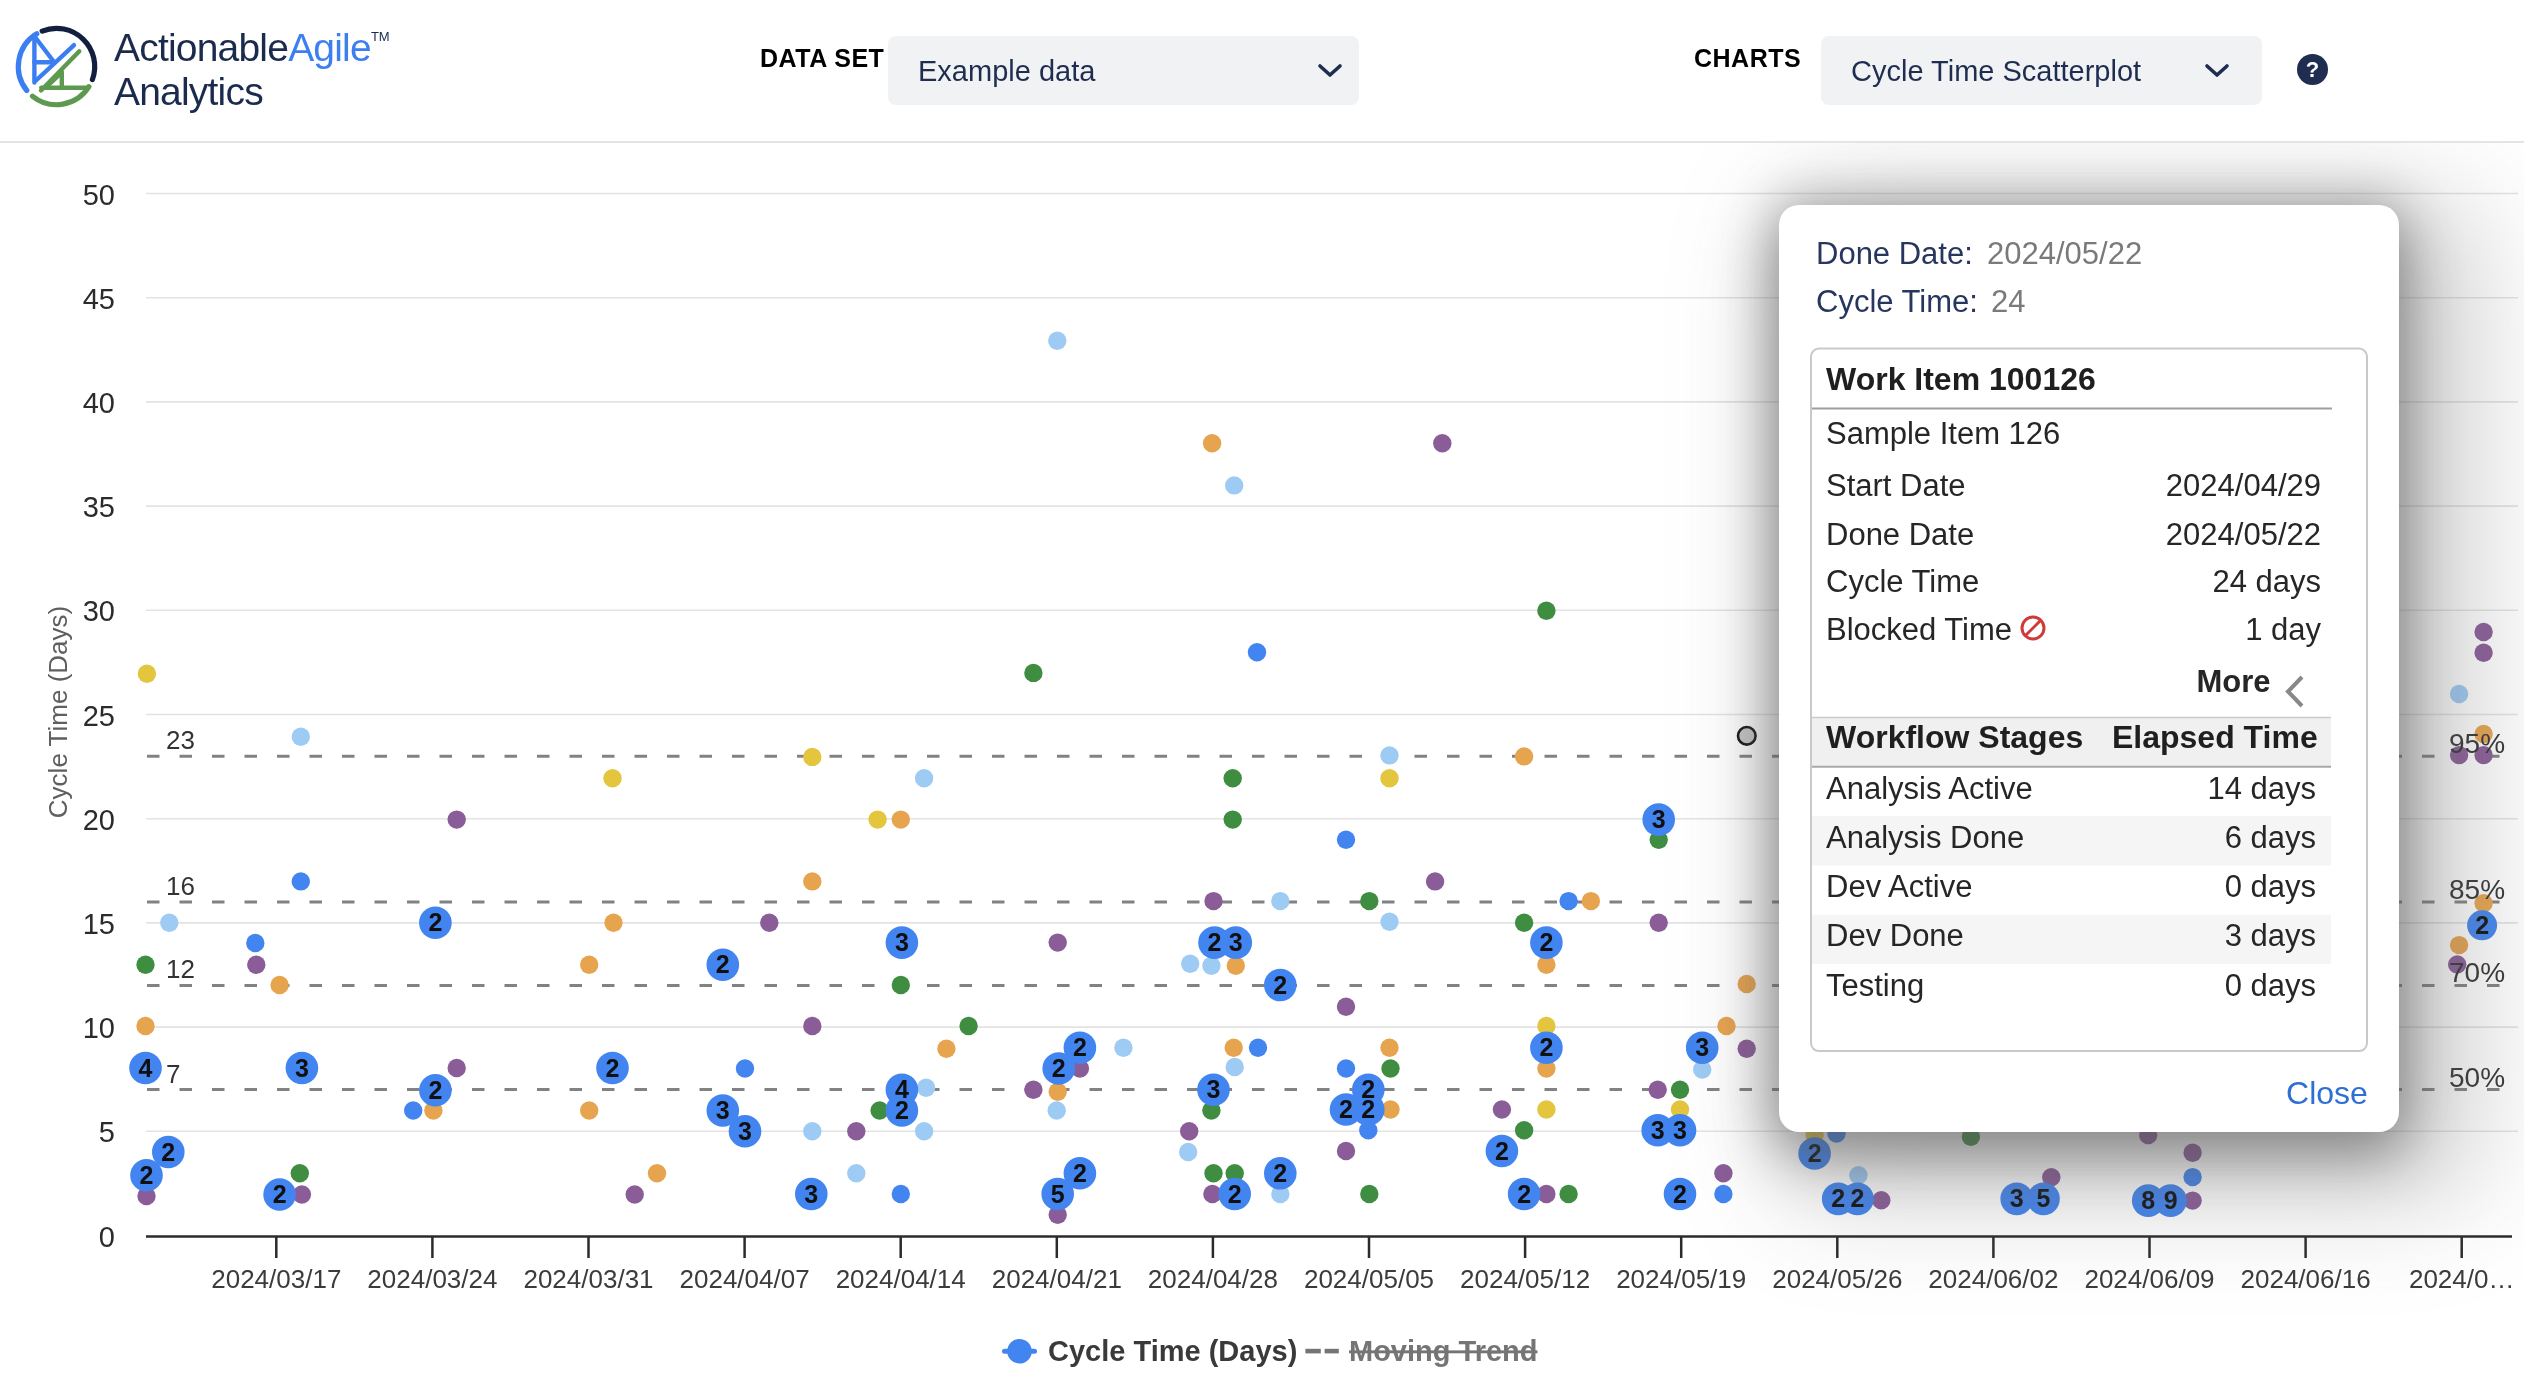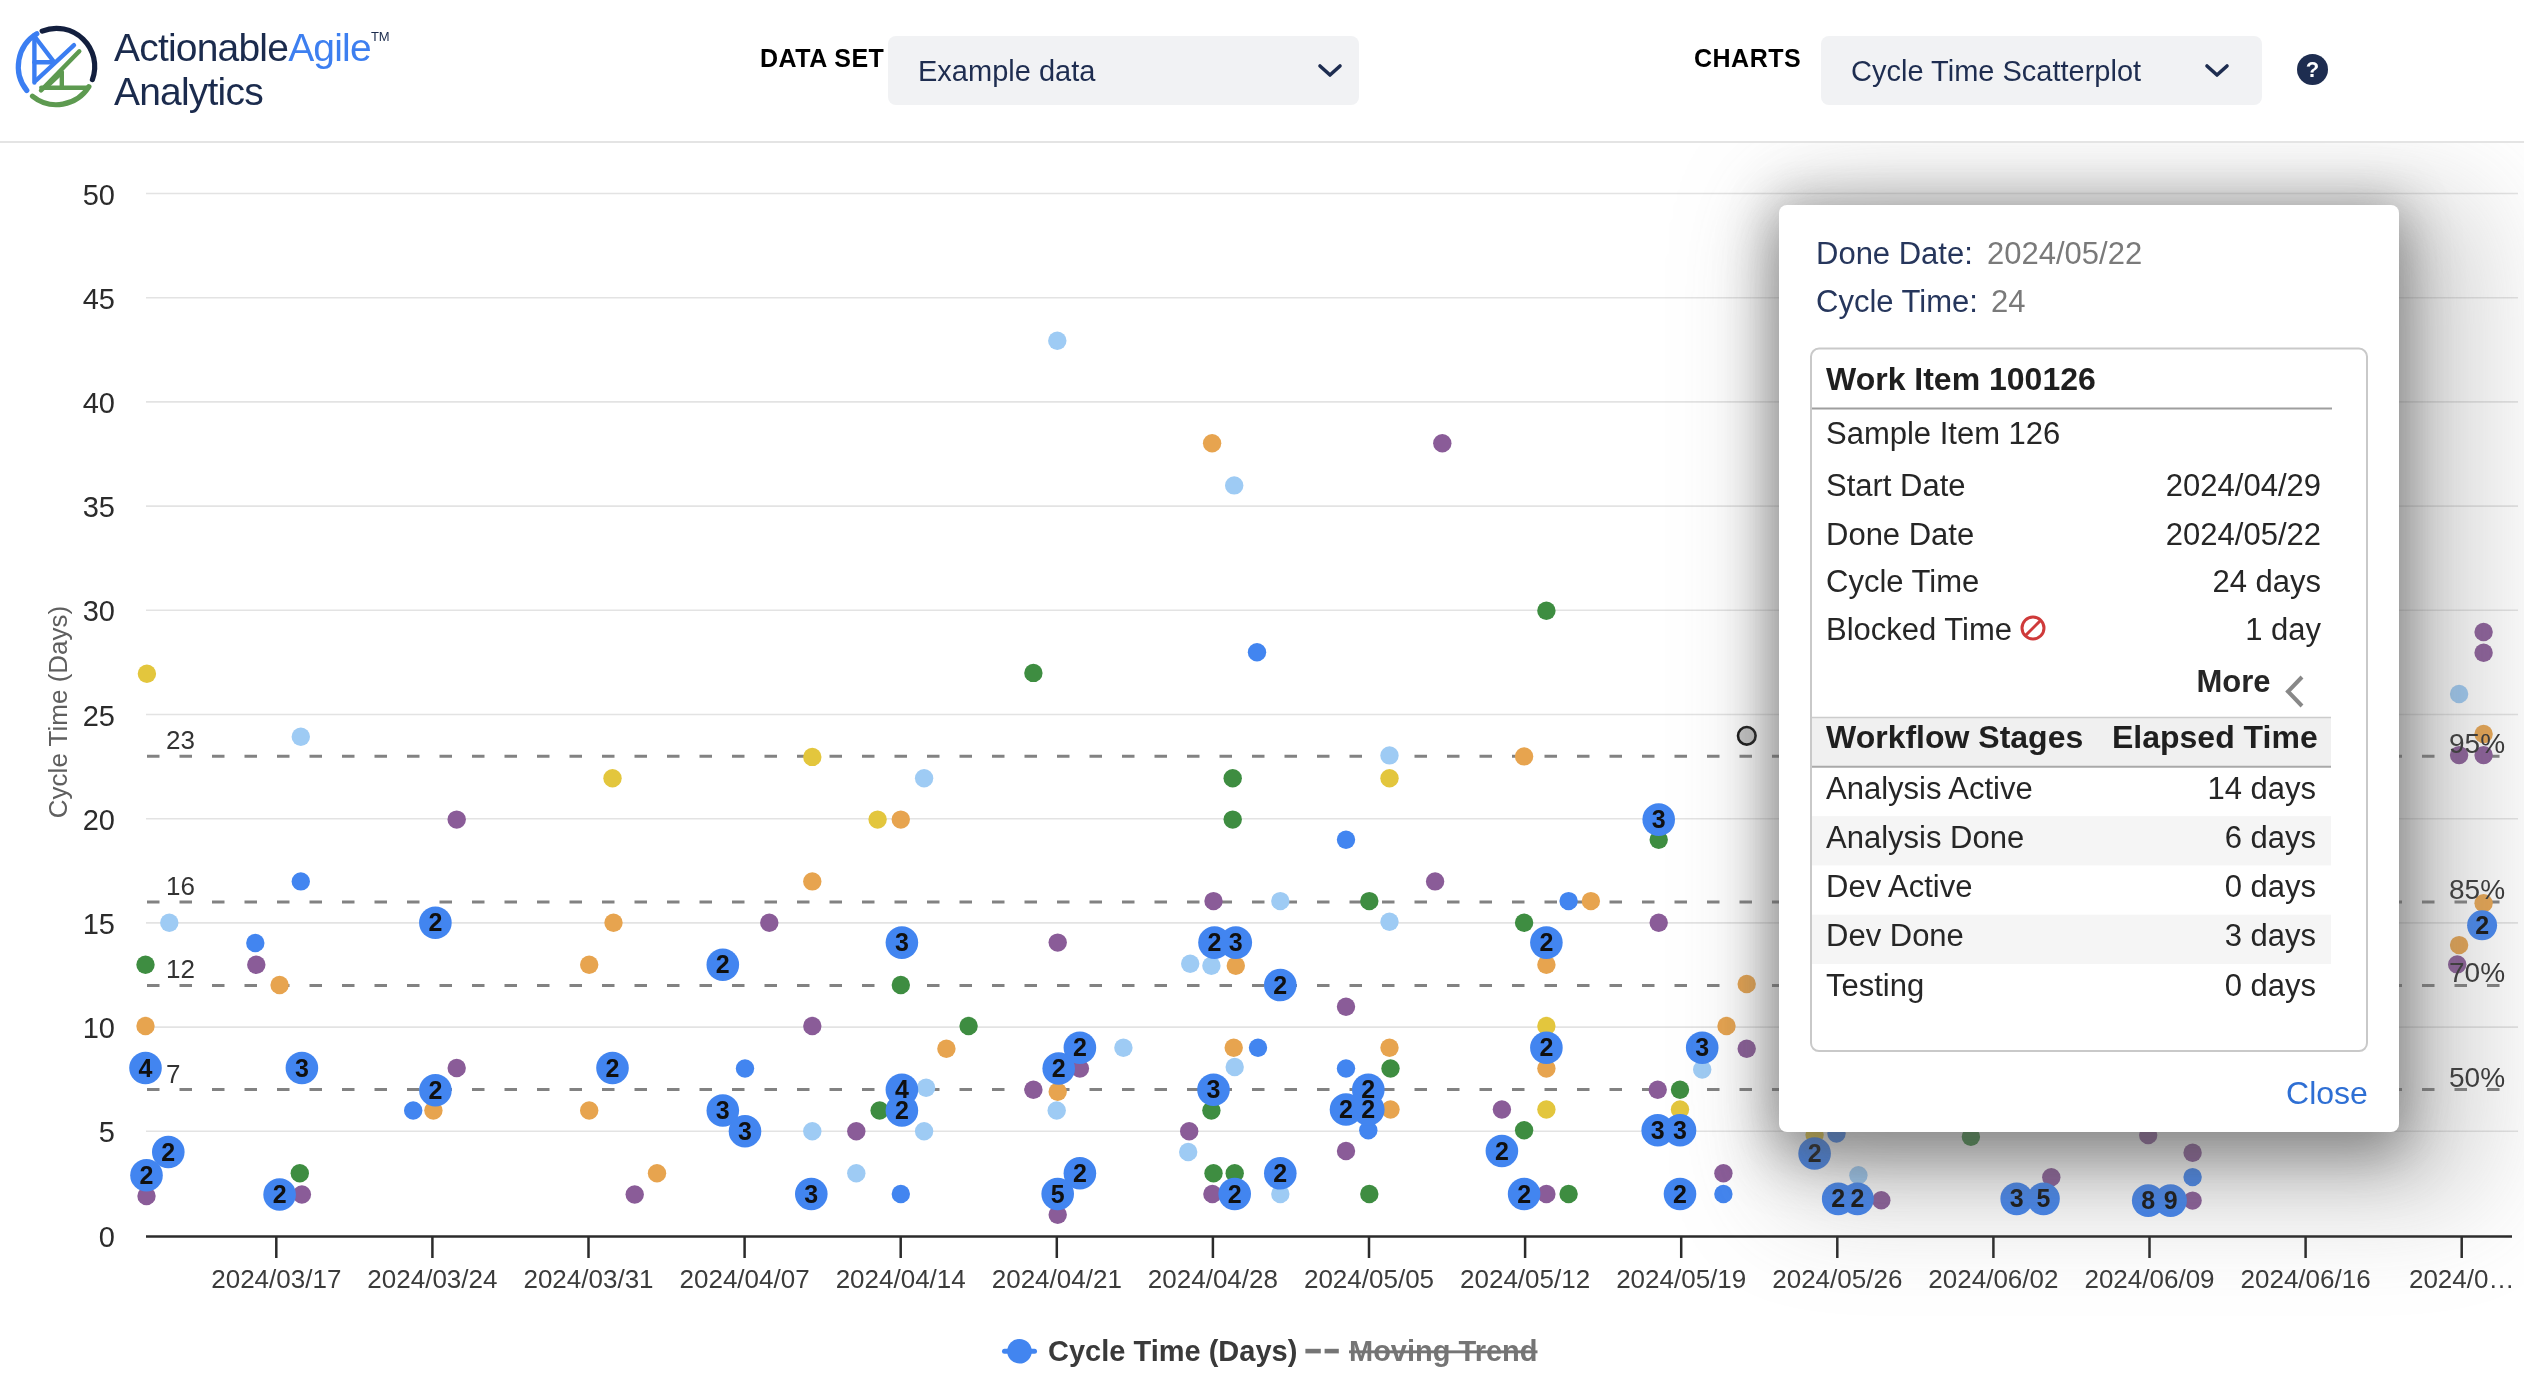--- a/index.html
+++ b/index.html
@@ -4,21 +4,21 @@
 *{margin:0;padding:0;box-sizing:border-box}
 html,body{width:2524px;height:1384px;background:#fff;font-family:"Liberation Sans",sans-serif;overflow:hidden;position:relative}
 .hdr{position:absolute;left:0;top:0;width:2524px;height:143px;background:#fff;border-bottom:2px solid #e4e4e4;z-index:10}
 .wordmark{position:absolute;left:114px;top:15px;font-size:39px;font-weight:400;letter-spacing:-0.8px;color:#1b2b4d;line-height:44px}
 .wordmark .ag{color:#3d7ff0}
 .wordmark .tm{font-size:13px;letter-spacing:0;vertical-align:20px;color:#1b2b4d}
 .lbl{position:absolute;top:44px;font-size:25px;font-weight:700;letter-spacing:0.5px;color:#000000}
 .dd{position:absolute;top:36px;height:69px;background:#f1f2f4;border-radius:8px;font-size:29px;color:#1e2d50}
 .dd span{position:absolute;left:30px;top:19px}
 .help{position:absolute;left:2297px;top:54px;width:31px;height:31px;border-radius:50%;background:#1e2d50;color:#fff;font-size:22px;font-weight:700;text-align:center;line-height:31px}
-.panel{position:absolute;left:1779px;top:205px;width:620px;height:927px;background:#fff;border-radius:8px;
+.panel{position:absolute;left:1779px;top:205px;width:620px;height:927px;background:#fff;border-radius:20px;
  box-shadow:0 22px 55px 6px rgba(70,70,70,0.46), 40px 30px 110px 40px rgba(115,115,115,0.32), 0 -8px 45px 5px rgba(130,130,130,0.30);z-index:5}
 </style></head>
 <body>
 <svg width="2524" height="1384" viewBox="0 0 2524 1384" style="position:absolute;left:0;top:0">
 <line x1="146" y1="1131.3" x2="2518" y2="1131.3" stroke="#e3e3e3" stroke-width="1.6"></line>
 <line x1="146" y1="1027.1" x2="2518" y2="1027.1" stroke="#e3e3e3" stroke-width="1.6"></line>
 <line x1="146" y1="922.9" x2="2518" y2="922.9" stroke="#e3e3e3" stroke-width="1.6"></line>
 <line x1="146" y1="818.7" x2="2518" y2="818.7" stroke="#e3e3e3" stroke-width="1.6"></line>
 <line x1="146" y1="714.5" x2="2518" y2="714.5" stroke="#e3e3e3" stroke-width="1.6"></line>
 <line x1="146" y1="610.3" x2="2518" y2="610.3" stroke="#e3e3e3" stroke-width="1.6"></line>

